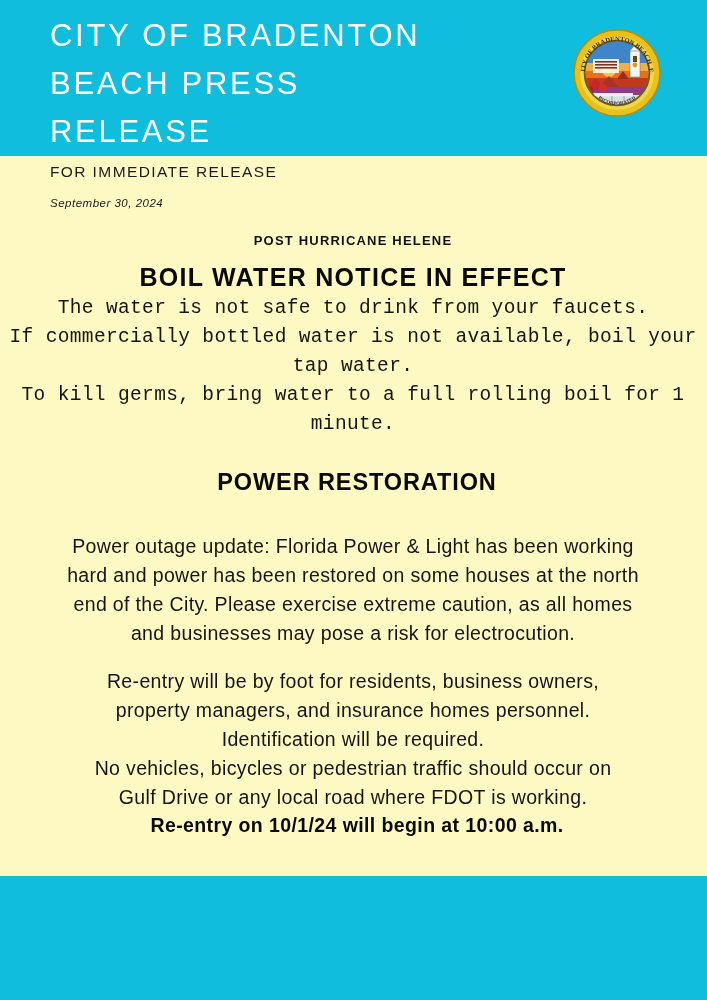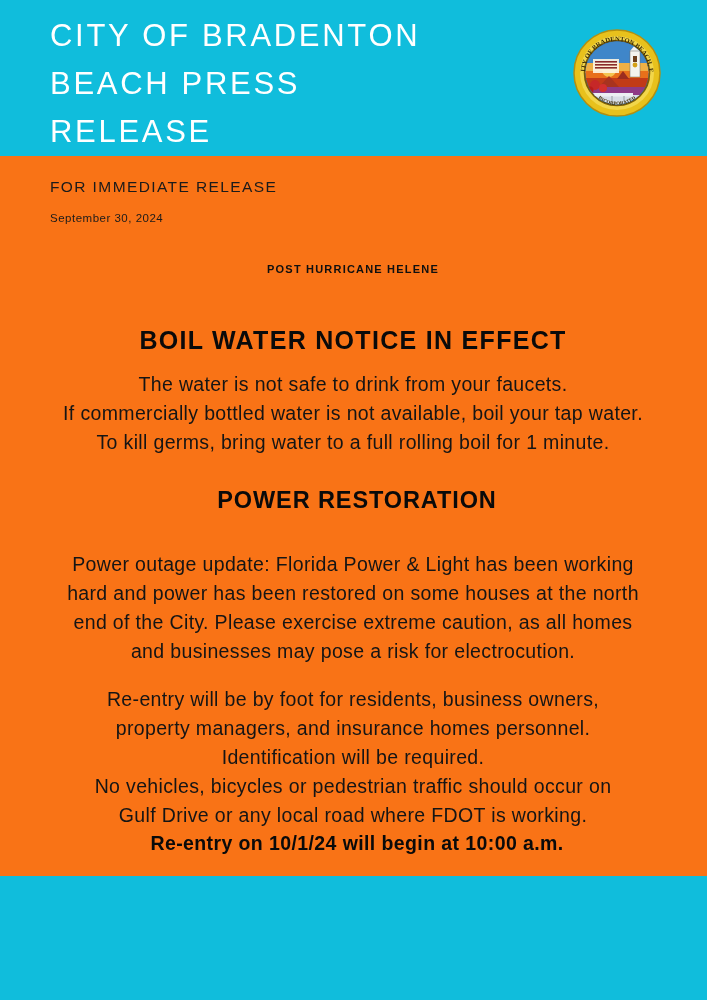--- a/index.html
+++ b/index.html
@@ -12,21 +12,21 @@
     background: #ffffff;
     font-family: "Liberation Sans", sans-serif;
     overflow: hidden;
     position: relative;
   }
 
   .page {
     width: 707px;
     height: 1000px;
     position: relative;
-    background: #f97316;
+    background: #fef9c3;
   }
 
   
   .header-bar {
     position: absolute;
     left: 0;
     top: 0;
     width: 707px;
     height: 156px;
     background: #10bddc;
@@ -53,75 +53,76 @@
     top: 29px;
     width: 88px;
     height: 88px;
   }
   .seal svg { display: block; }
 
   
   .content {
     position: absolute;
     left: 0;
-    top: 156px;
+    top: 141px;
     width: 706px;
   }
 
   .release-label {
     margin: 22px 0 0 50px;
     font-size: 15.5px;
     font-weight: 400;
     letter-spacing: 1.4px;
     color: #1b1b1b;
     font-family: "Liberation Sans", sans-serif;
   }
   .release-date {
     margin: 16px 0 8px 50px;
     font-size: 11.5px;
     font-weight: 400;
     letter-spacing: 0.5px;
     color: #1b1b1b;
     font-family: "Liberation Sans", sans-serif;
+    font-style: italic;
   }
 
   .subject-heading {
-    margin: 39px 0 0 0;
-    text-align: center;
-    font-size: 11px;
+    margin: 24px 0 0 0;
+    text-align: center;
+    font-size: 13px;
     font-weight: bold;
     letter-spacing: 1.2px;
     color: #101010;
     font-family: "Liberation Sans", sans-serif;
   }
 
   .section-heading {
     text-align: center;
     font-weight: bold;
     color: #0a0a0a;
     font-family: "Liberation Sans", sans-serif;
     font-size: 25px;
     letter-spacing: 1.3px;
   }
-  .sh-boil   { margin: 51px 0 0 0; }
+  .sh-boil   { margin: 15px 0 0 0; }
   .sh-power  { margin: 30px 0 0 8px; font-size: 23.5px; letter-spacing: 0.9px; }
   .sh-cortez { margin: 30px 0 0 0; font-size: 23.5px; letter-spacing: 0.9px; }
 
   .body-block {
     text-align: center;
     color: #151515;
     font-family: "Liberation Sans", sans-serif;
     font-weight: 300;
     font-size: 19.5px;
     letter-spacing: 0.35px;
     line-height: 29px;
     white-space: pre-line;
     padding: 0 6px;
   }
-  .bb-boil   { margin-top: 15px; }
+  .bb-boil   { margin-top: 2px; font-family: Liberation Mono, monospace; }
   .bb-power  { margin-top: 36px; }
   .bb-cortez { margin-top: 19px; }
 
   .emphasis-line {
     text-align: center;
     margin-top: 2px;
     font-family: "Liberation Sans", sans-serif;
     font-weight: bold;
     font-size: 19.5px;
     letter-spacing: 0.4px;

